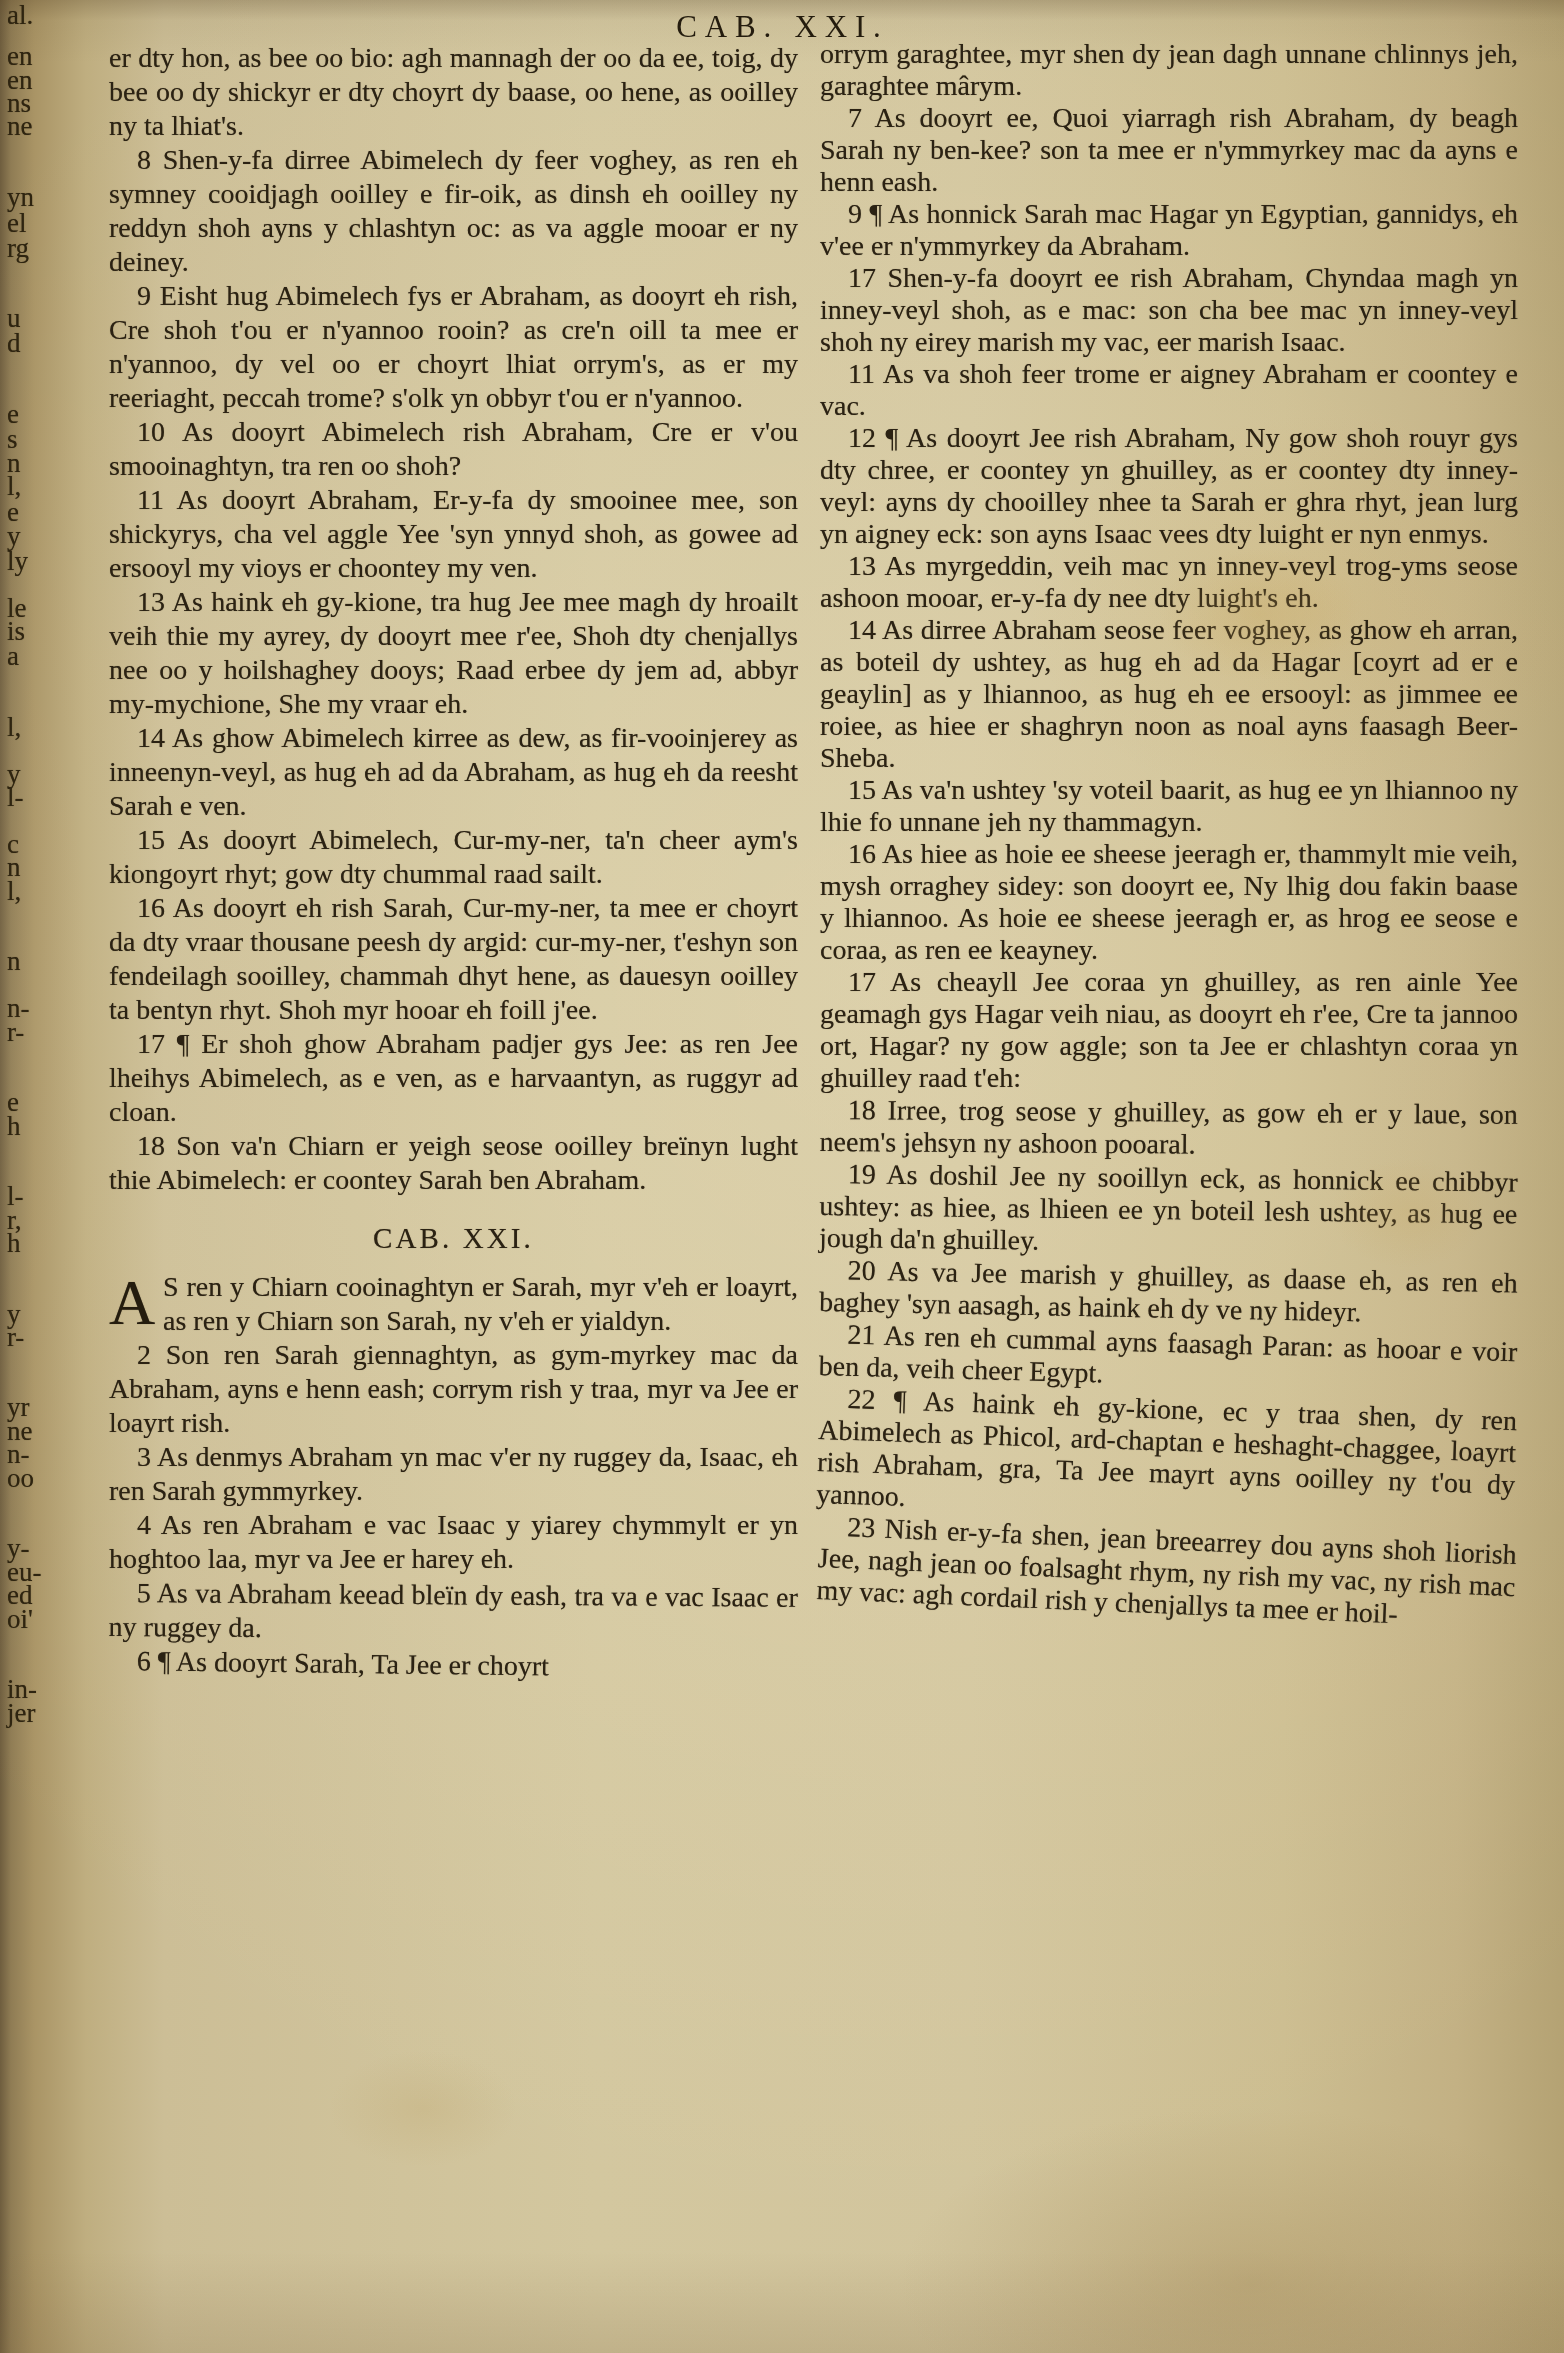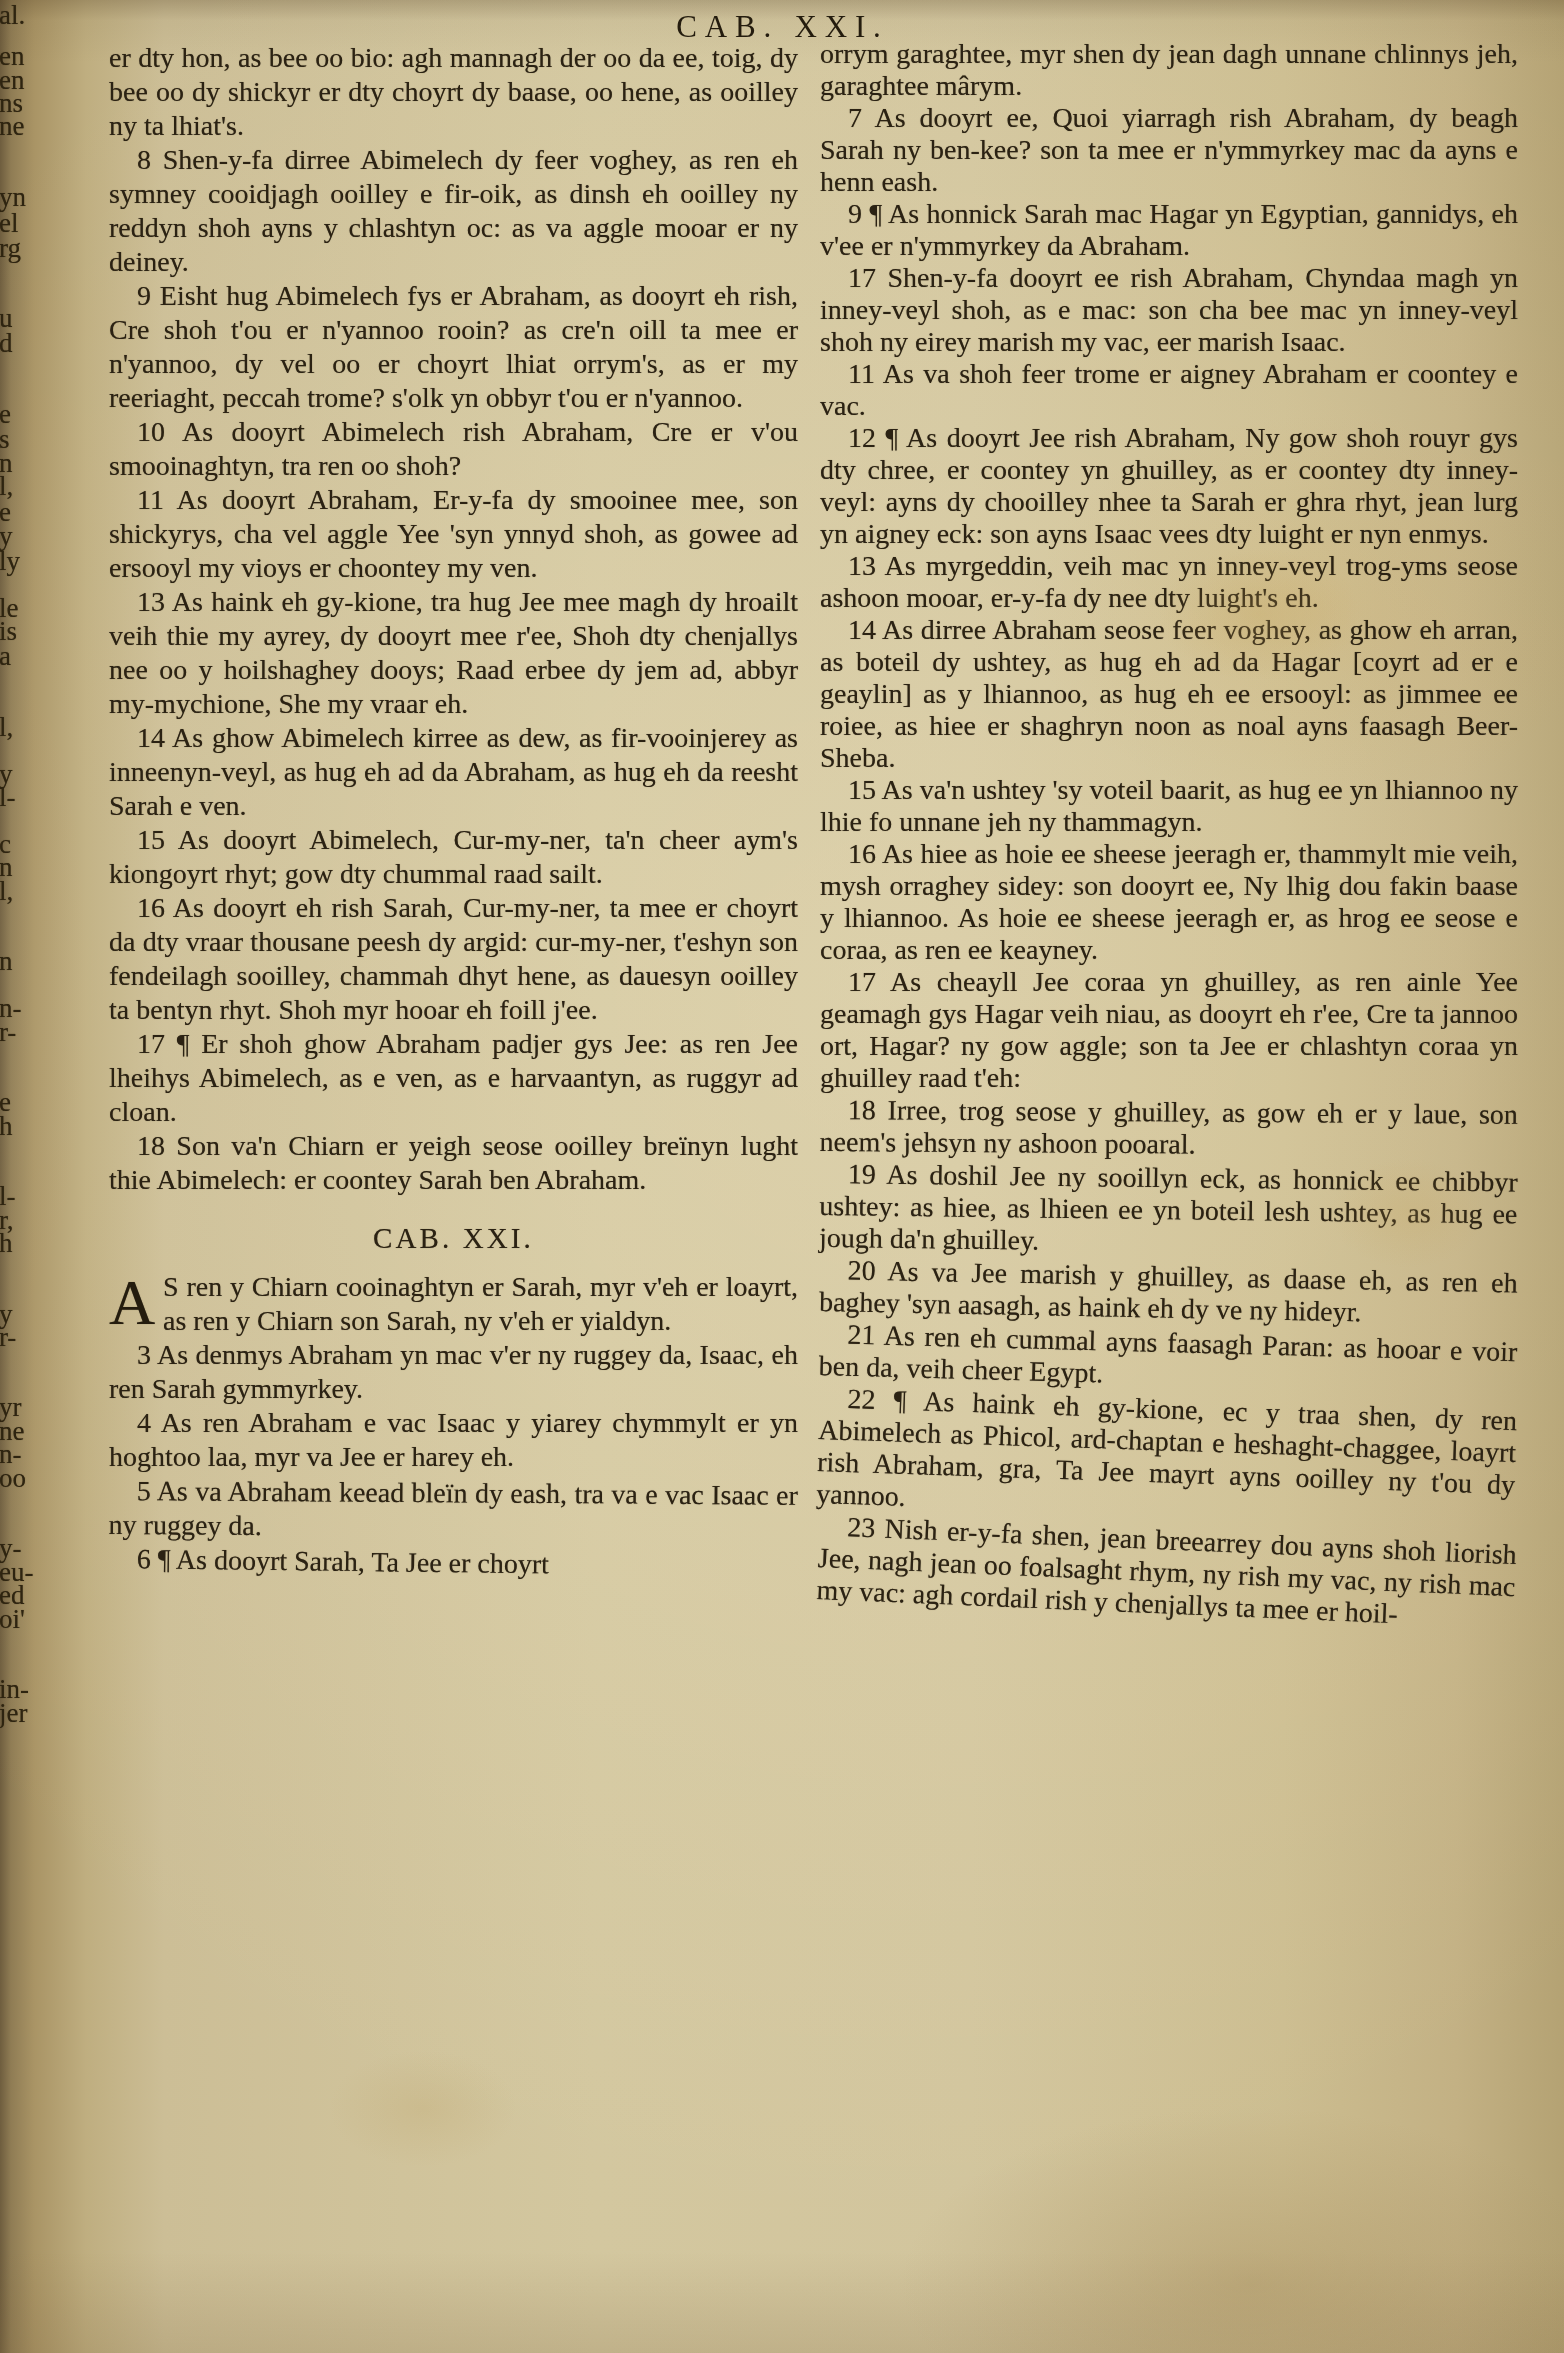--- a/index.html
+++ b/index.html
@@ -56,21 +56,21 @@
   .col-right p:nth-last-child(6){transform:rotate(0.4deg);}
   .col-right p:nth-last-child(5){transform:rotate(0.7deg);}
   .col-right p:nth-last-child(4){transform:rotate(1.1deg);}
   .col-right p:nth-last-child(3){transform:rotate(1.5deg);}
   .col-right p:nth-last-child(2){transform:rotate(1.9deg);}
   .col-right p:nth-last-child(1){transform:rotate(2.4deg);}
   .col-left p{transform-origin:left top;}
   .col-left p:nth-last-child(2){transform:rotate(0.4deg);}
   .col-left p:nth-last-child(1){transform:rotate(0.7deg);}
   .margin-fragments{
-    position:absolute;left:2px;top:0;width:31px;height:100%;text-align:center;
+    position:absolute;left:10px;top:0;width:31px;height:100%;text-align:center;
   }
   .frag{
     position:absolute;left:-3.1px;
     font-size:27px;line-height:27px;
     color:#2e2410;
     text-shadow:0 0 0.8px rgba(46,36,16,0.6);
     white-space:nowrap;
   }
   
   .stain{position:absolute;border-radius:50%;pointer-events:none;}
@@ -141,20 +141,21 @@
       <p class="verse">10 As dooyrt Abimelech rish Abraham, Cre er v'ou smooinaghtyn, tra ren oo shoh?</p>
       <p class="verse">11 As dooyrt Abraham, Er-y-fa dy smooinee mee, son shickyrys, cha vel aggle Yee 'syn ynnyd shoh, as gowee ad ersooyl my vioys er choontey my ven.</p>
       <p class="verse">13 As haink eh gy-kione, tra hug Jee mee magh dy hroailt veih thie my ayrey, dy dooyrt mee r'ee, Shoh dty chenjallys nee oo y hoilshaghey dooys; Raad erbee dy jem ad, abbyr my-mychione, She my vraar eh.</p>
       <p class="verse">14 As ghow Abimelech kirree as dew, as fir-vooinjerey as inneenyn-veyl, as hug eh ad da Abraham, as hug eh da reesht Sarah e ven.</p>
       <p class="verse">15 As dooyrt Abimelech, Cur-my-ner, ta'n cheer aym's kiongoyrt rhyt; gow dty chummal raad sailt.</p>
       <p class="verse">16 As dooyrt eh rish Sarah, Cur-my-ner, ta mee er choyrt da dty vraar thousane peesh dy argid: cur-my-ner, t'eshyn son fendeilagh sooilley, chammah dhyt hene, as dauesyn ooilley ta bentyn rhyt. Shoh myr hooar eh foill j'ee.</p>
       <p class="verse">17 ¶ Er shoh ghow Abraham padjer gys Jee: as ren Jee lheihys Abimelech, as e ven, as e harvaantyn, as ruggyr ad cloan.</p>
       <p class="verse">18 Son va'n Chiarn er yeigh seose ooilley breïnyn lught thie Abimelech: er coontey Sarah ben Abraham.</p>
       <div class="chapter-heading">CAB. XXI.</div>
       <p class="drop"><span class="initial">A</span>S ren y Chiarn cooinaghtyn er Sarah, myr v'eh er loayrt, as ren y Chiarn son Sarah, ny v'eh er yialdyn.</p>
+      <p class="verse">2 Son ren Sarah giennaghtyn, as gym-myrkey mac da Abraham, ayns e henn eash; corrym rish y traa, myr va Jee er loayrt rish.</p>
       <p class="verse">3 As denmys Abraham yn mac v'er ny ruggey da, Isaac, eh ren Sarah gymmyrkey.</p>
       <p class="verse">4 As ren Abraham e vac Isaac y yiarey chymmylt er yn hoghtoo laa, myr va Jee er harey eh.</p>
       <p class="verse">5 As va Abraham keead bleïn dy eash, tra va e vac Isaac er ny ruggey da.</p>
       <p class="verse">6 ¶ As dooyrt Sarah, Ta Jee er choyrt</p>
     </div>
   <div class="col col-right">
       <p class="cont">orrym garaghtee, myr shen dy jean dagh unnane chlinnys jeh, garaghtee mârym.</p>
       <p class="verse">7 As dooyrt ee, Quoi yiarragh rish Abraham, dy beagh Sarah ny ben-kee? son ta mee er n'ymmyrkey mac da ayns e henn eash.</p>
       <p class="verse">9 ¶ As honnick Sarah mac Hagar yn Egyptian, gannidys, eh v'ee er n'ymmyrkey da Abraham.</p>
       <p class="verse">17 Shen-y-fa dooyrt ee rish Abraham, Chyndaa magh yn inney-veyl shoh, as e mac: son cha bee mac yn inney-veyl shoh ny eirey marish my vac, eer marish Isaac.</p>

